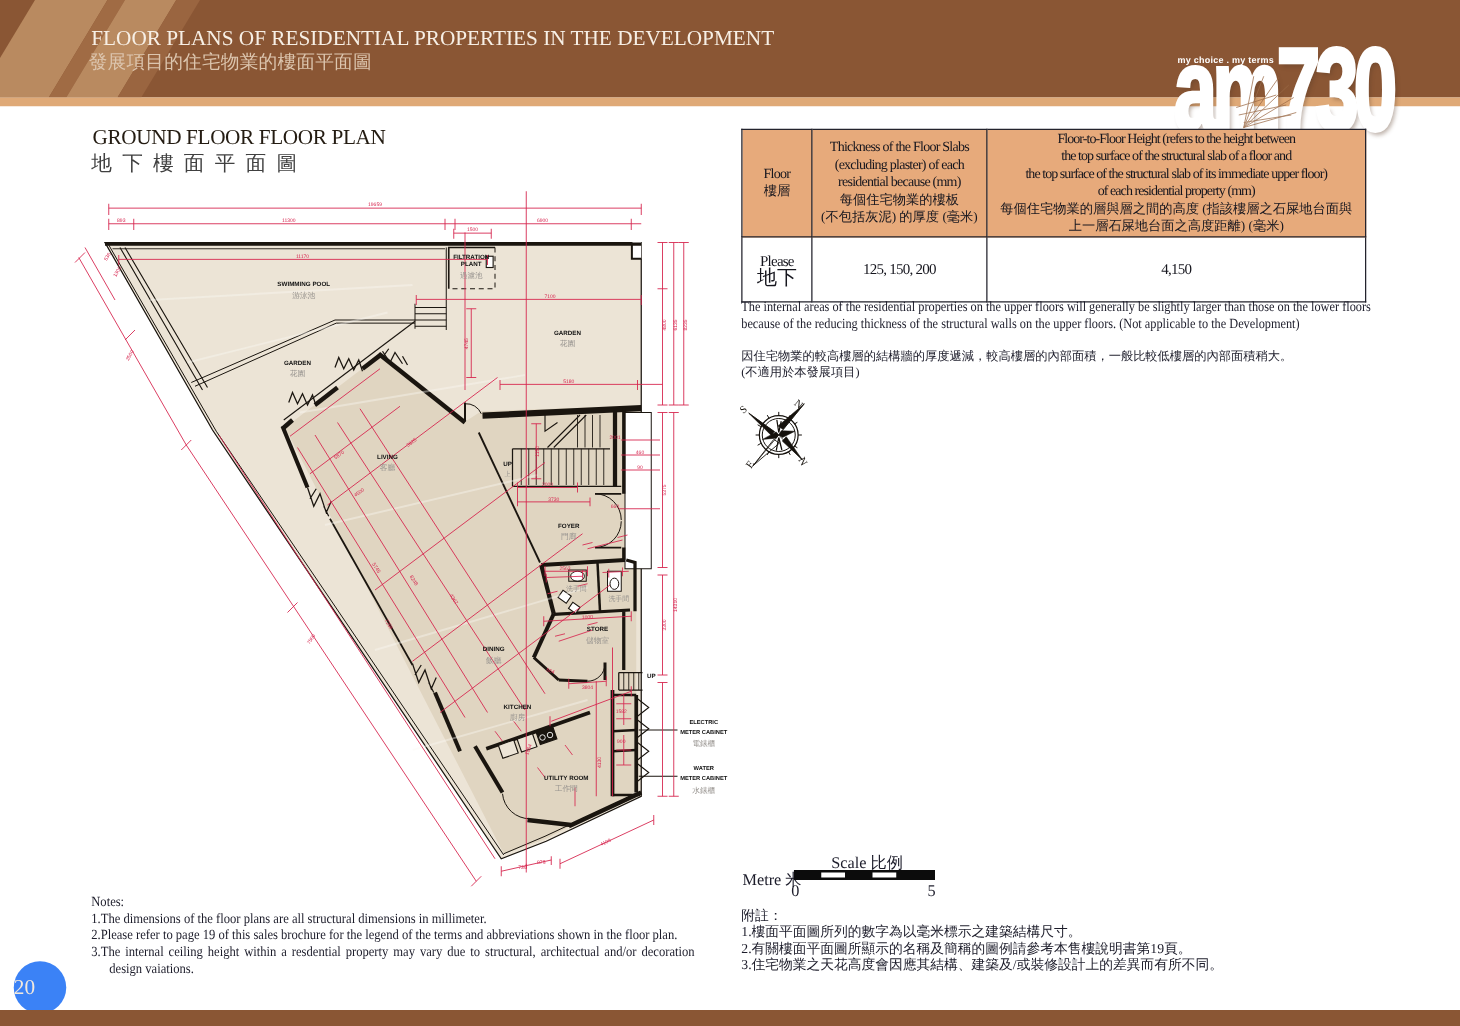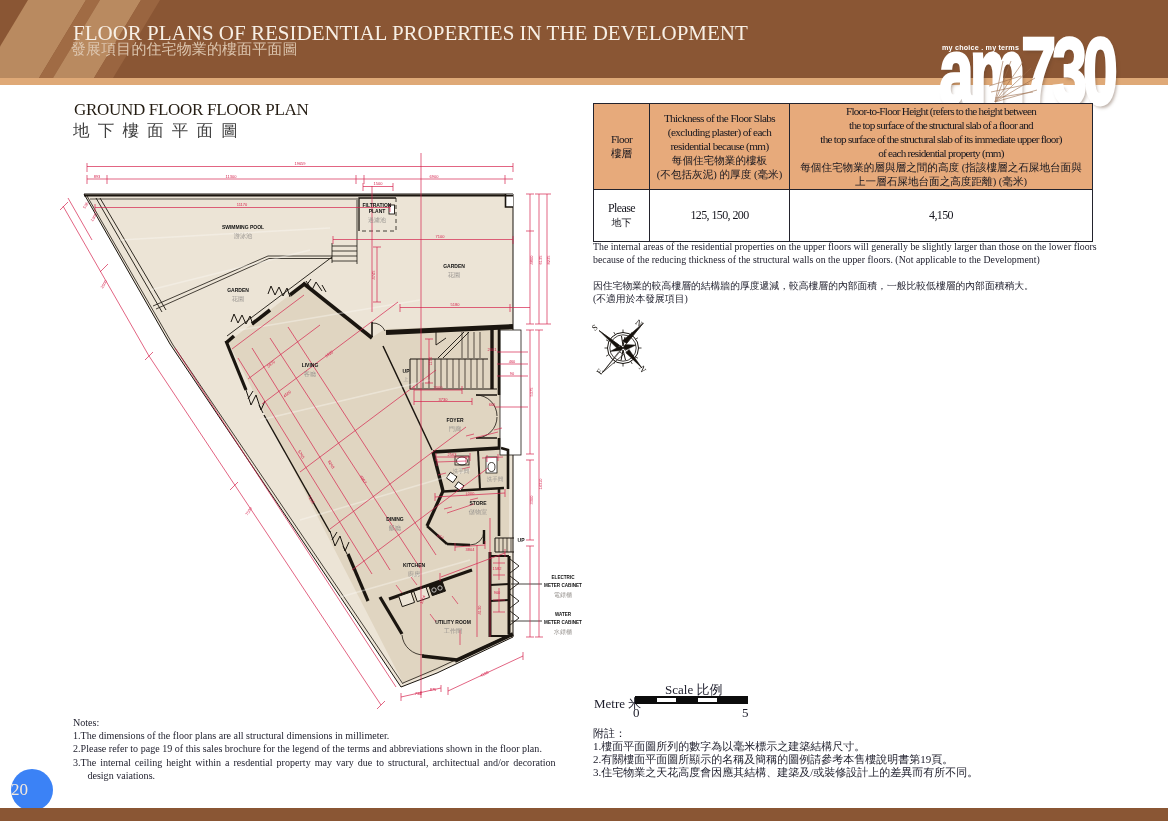--- a/index.html
+++ b/index.html
@@ -14,21 +14,21 @@
 
   <polygon points="28,0 86,0 39,78 -19,78" fill="#b98a60"></polygon>
 
   <polygon points="86,0 100,0 53,78 39,78" fill="#a06b44"></polygon>
 
   <polygon points="100,0 141,0 94,78 53,78" fill="#b98a60"></polygon>
 
   <polygon points="141,0 160,0 113,78 94,78" fill="#9a6540"></polygon>
 </svg>
 
-<div class="abs" style="left:73px;top:21px;color:#f7efe5;font-size:21px;letter-spacing:0;white-space:nowrap;">FLOOR PLANS OF RESIDENTIAL PROPERTIES IN THE DEVELOPMENT</div>
+<div class="abs" style="left:73px;top:21px;color:#f7efe5;font-size:17px;letter-spacing:0;white-space:nowrap;">FLOOR PLANS OF RESIDENTIAL PROPERTIES IN THE DEVELOPMENT</div>
 
 <div class="abs" style="left:71px;top:40px;color:#dcc5ae;font-size:15px;letter-spacing:0.1px;white-space:nowrap;">發展項目的住宅物業的樓面平面圖</div>
 </div>
 
 <div class="abs" style="left:0;top:78px;width:1168px;height:7px;background:#dfa977;"></div>
 
 <div class="abs" style="left:935px;top:30px;width:200px;height:85px;">
 
   <div class="abs" style="left:7px;top:13px;color:#fff;font-family:'Liberation Sans',sans-serif;font-weight:bold;font-size:7.2px;letter-spacing:0.2px;white-space:nowrap;z-index:3;">my choice . my terms</div>
 
@@ -52,21 +52,21 @@
 .cj{font-size:10.6px;letter-spacing:0;}
 </style>
 <table class="abs" style="left:593px;top:103px;width:500px;border-collapse:collapse;font-size:11.2px;color:#16161e;text-align:center;" cellspacing="0">
   <tbody>
       <tr style="background:#e7aa7b;">
     <td style="border:1.8px solid #23232d;width:51px;padding:1px 2px;line-height:13.9px;"><span class="en2">Floor</span><br><span class="cj">樓層</span></td>
     <td style="border:1.8px solid #23232d;width:139px;padding:1px 0;line-height:13.9px;"><span class="en2">Thickness of the Floor Slabs</span><br><span class="en2">(excluding plaster) of each</span><br><span class="en2">residential because (mm)</span><br><span class="cj">每個住宅物業的樓板</span><br><span class="cj">(不包括灰泥) 的厚度 (毫米)</span></td>
     <td style="border:1.8px solid #23232d;padding:1px 0;line-height:13.9px;"><span class="en">Floor-to-Floor Height (refers to the height between</span><br><span class="en">the top surface of the structural slab of a floor and</span><br><span class="en">the top surface of the structural slab of its immediate upper floor)</span><br><span class="en">of each residential property (mm)</span><br><span class="cj">每個住宅物業的層與層之間的高度 (指該樓層之石屎地台面與</span><br><span class="cj">上一層石屎地台面之高度距離) (毫米)</span></td>
   </tr>
   <tr style="font-size:12px;">
-    <td style="border:1.8px solid #23232d;height:51px;padding:0;line-height:14px;"><span class="en2">Please</span><br><span class="cj" style="font-size:10px;">地下</span></td>
+    <td style="border:1.8px solid #23232d;height:51px;padding:0;line-height:14px;"><span class="en2">Please</span><br><span class="cj" style="font-size:16px;">地下</span></td>
     <td style="border:1.8px solid #23232d;padding:0;"><span class="en2">125, 150, 200</span></td>
     <td style="border:1.8px solid #23232d;padding:0;"><span class="en2">4,150</span></td>
   </tr>
 </tbody>
   </table>
 
 <div class="abs" style="left:593px;top:240px;width:670px;font-size:11.2px;line-height:13.2px;color:#1c1c2a;transform:scale(0.88,1);transform-origin:left top;white-space:nowrap;">The internal areas of the residential properties on the upper floors will generally be slightly larger than those on the lower floors<br>because of the reducing thickness of the structural walls on the upper floors. (Not applicable to the Development)</div>
 
 <div class="abs" style="left:593px;top:267px;width:502px;font-size:9.8px;line-height:13.2px;color:#1c1c2a;margin-top:12px;">因住宅物業的較高樓層的結構牆的厚度遞減，較高樓層的內部面積，一般比較低樓層的內部面積稍大。<br>(不適用於本發展項目)</div>
 

